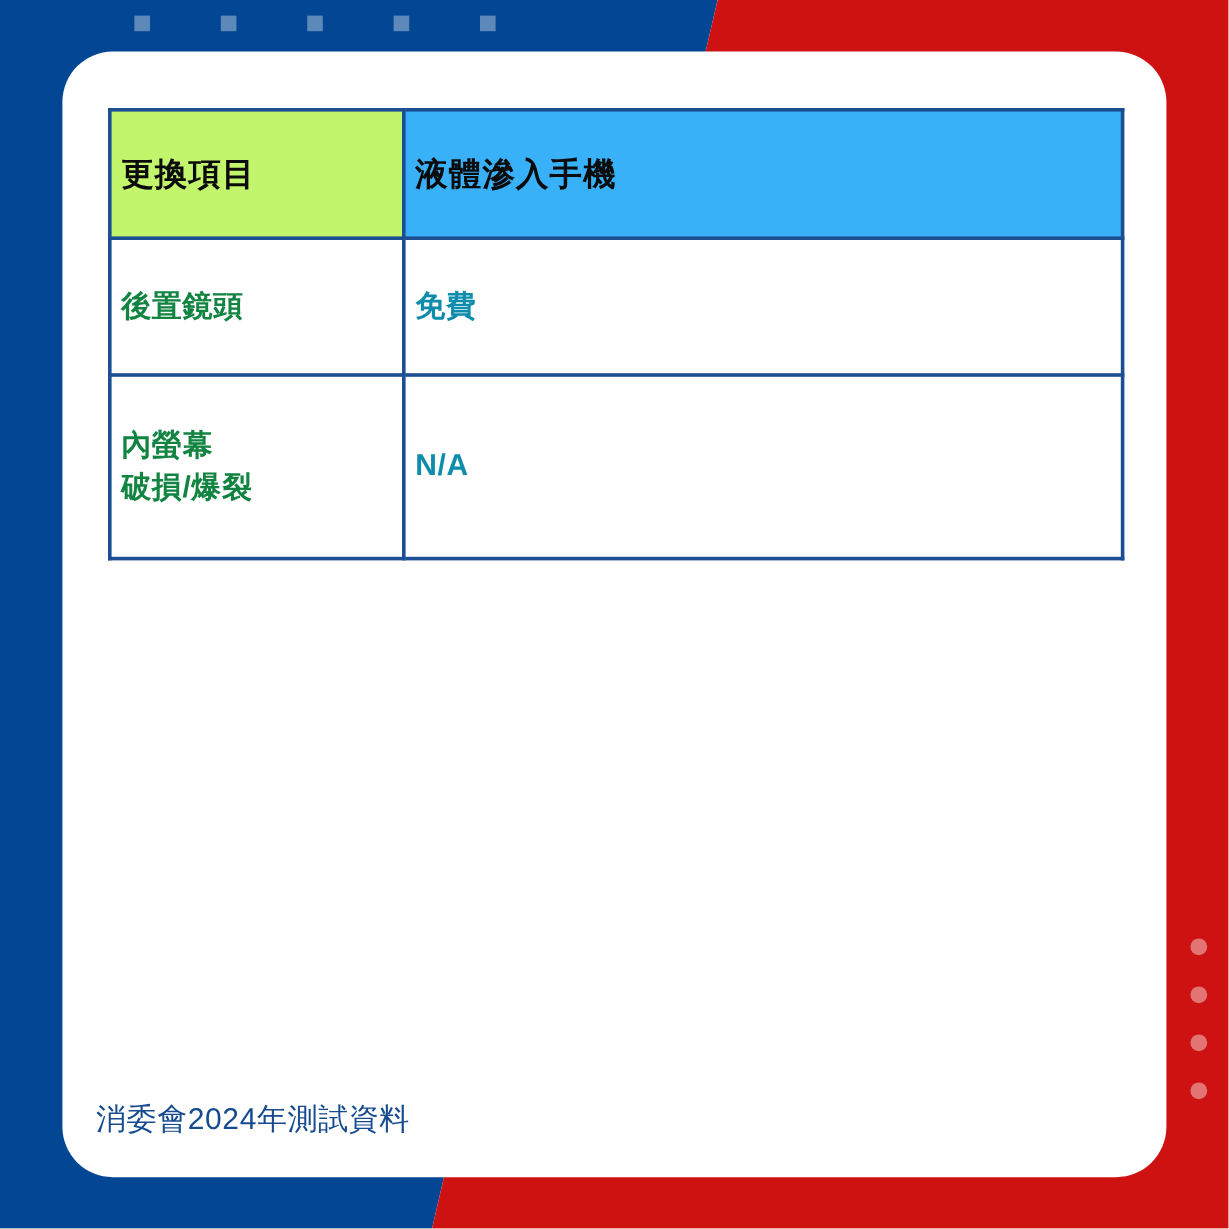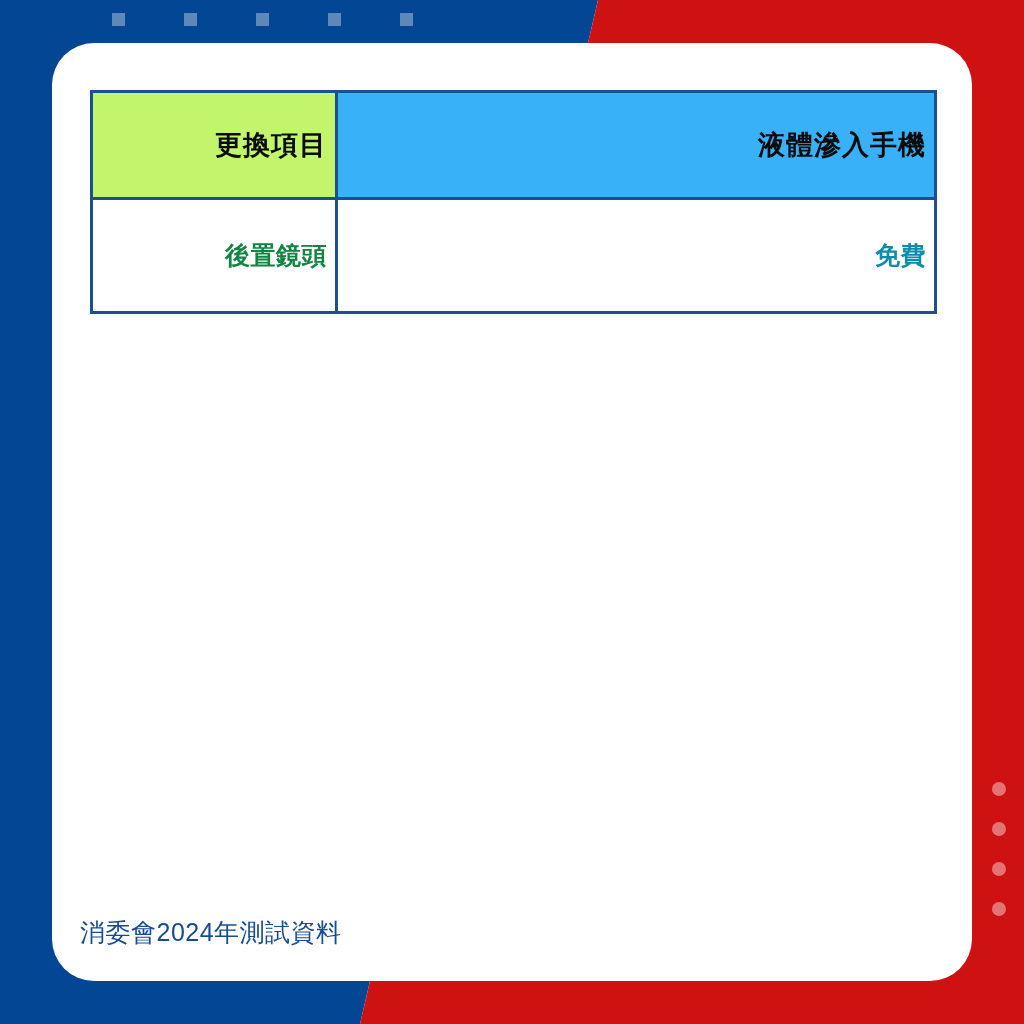--- a/index.html
+++ b/index.html
@@ -88,21 +88,21 @@
     position: absolute;
     left: 38px;
     top: 47px;
     width: 844px;
     border-collapse: collapse;
     table-layout: fixed;
   }
   .price-table td, .price-table th {
     border: 3px solid #1C4E93;
     box-sizing: border-box;
-    text-align: right;
+    text-align: left;
     vertical-align: middle;
     padding: 4px 8px;
   }
   .col-item { width: 245px; }
   .col-fee  { width: 599px; }
 
   .hdr-item {
     background: #C2F56B;
     height: 107px;
     color: #0b0b0b;
@@ -286,20 +286,27 @@
           <th class="hdr-fee">液體滲入手機</th>
         </tr>
       </thead>
       <tbody>
         <tr class="r1">
           <td class="cell-item">
             <span>後置鏡頭</span>
           </td>
           <td class="cell-fee">免費</td>
         </tr>
+        <tr class="r4">
+          <td class="cell-item">
+            <span>內螢幕</span>
+            <span class="l2">破損/爆裂</span>
+          </td>
+          <td class="cell-fee">N/A</td>
+        </tr>
       </tbody>
     </table>
 
     <div class="footer-note">消委會2024年測試資料</div>
 
 
   </div>
 </div>
 
 </body></html>

